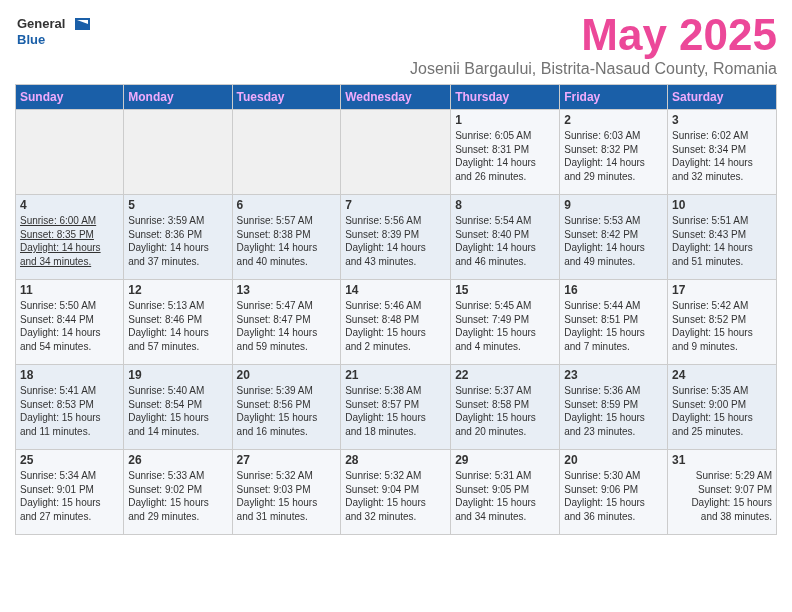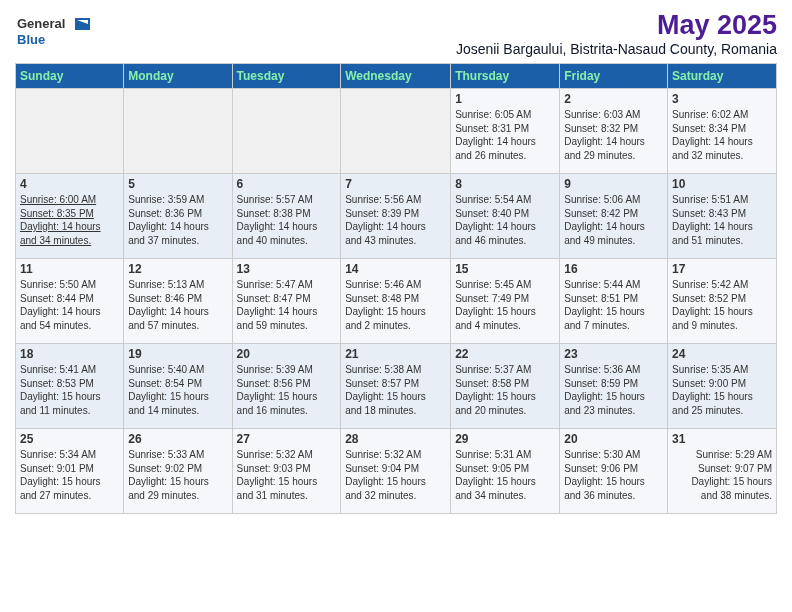--- a/index.html
+++ b/index.html
@@ -5,28 +5,28 @@
     * { margin: 0; padding: 0; box-sizing: border-box; }
     body { font-family: Arial, sans-serif; background: #fff; width: 792px; height: 612px; overflow: hidden; }
     
     .container { width: 792px; padding: 10px 15px; }
     
     .header { display: flex; align-items: flex-start; justify-content: space-between; margin-bottom: 6px; }
     
     .logo { display: flex; }
     
     .title-section { text-align: right; }
-    .main-title { font-size: 27px; font-weight: bold; color: #4c1d95; }
-    .subtitle { font-size: 14px; color: #0f172a; }
+    .main-title { font-size: 44px; font-weight: bold; color: #ec4899; }
+    .subtitle { font-size: 16px; color: #737373; }
     
     .calendar { width: 100%; border-collapse: collapse; font-size: 10px; }
     
     .calendar thead tr th {
       background-color: #1a5fa8;
-      color: #86efac;
+      color: #f0abfc;
       padding: 5px 4px;
       text-align: left;
       font-size: 12px;
       border: 1px solid #ccc;
     }
     
     .calendar tbody tr td {
       border: 1px solid #ccc;
       vertical-align: top;
       padding: 3px 4px;
@@ -139,21 +139,21 @@
           </td>
           <td>
             <div class="day-number">8</div>
             <div class="day-info" style="white-space: pre-line;">Sunrise: 5:54 AM
 Sunset: 8:40 PM
 Daylight: 14 hours
 and 46 minutes.</div>
           </td>
           <td>
             <div class="day-number">9</div>
-            <div class="day-info" style="white-space: pre-line;">Sunrise: 5:06 AM
+            <div class="day-info" style="white-space: pre-line;">Sunrise: 5:53 AM
 Sunset: 8:42 PM
 Daylight: 14 hours
 and 49 minutes.</div>
           </td>
           <td>
             <div class="day-number">10</div>
             <div class="day-info" style="white-space: pre-line;">Sunrise: 5:51 AM
 Sunset: 8:43 PM
 Daylight: 14 hours
 and 51 minutes.</div>

